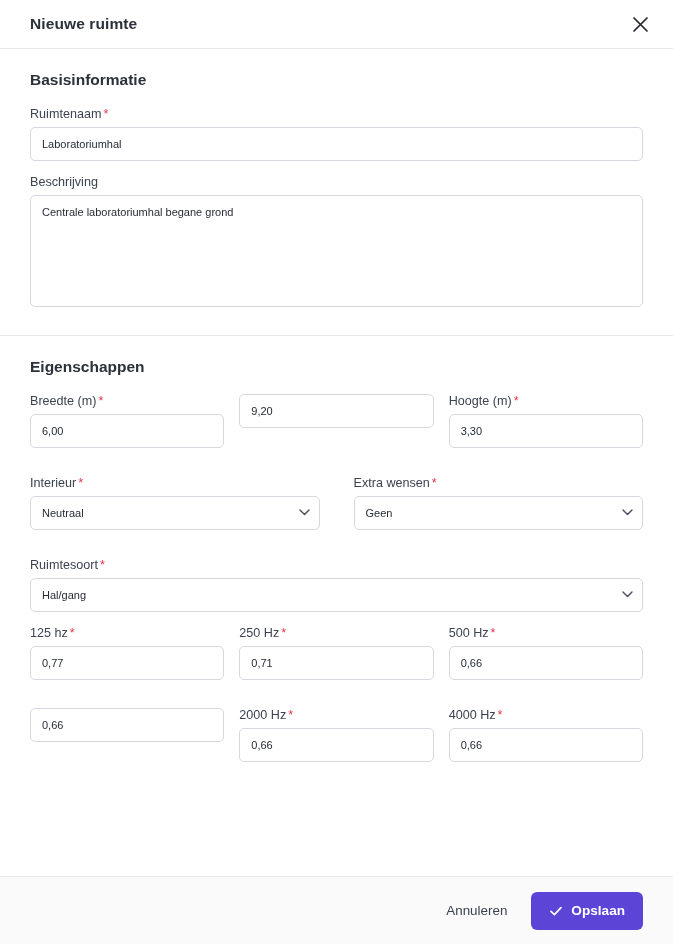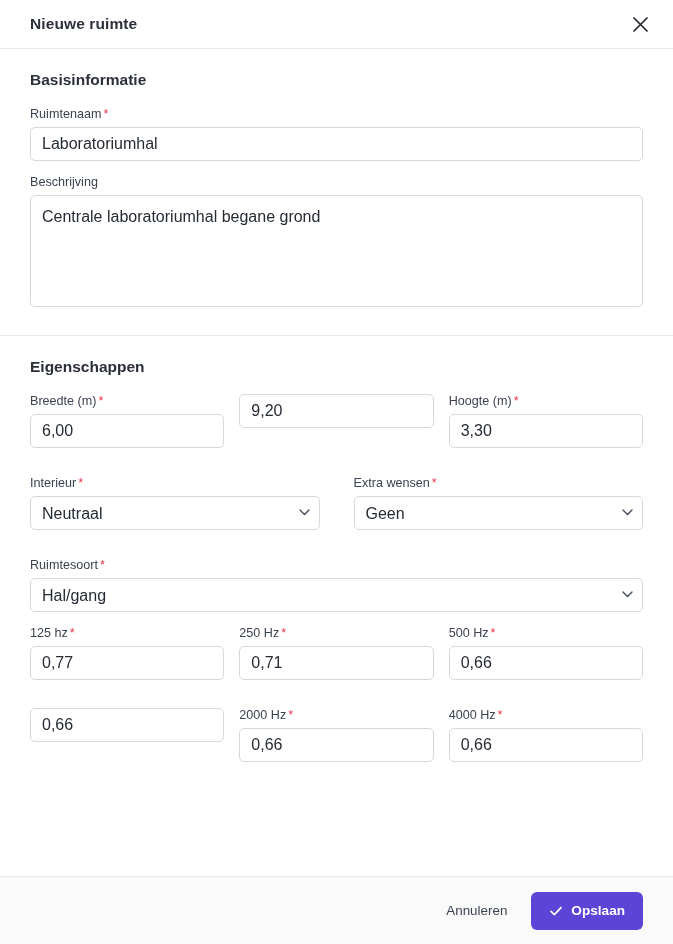--- a/index.html
+++ b/index.html
@@ -89,21 +89,21 @@
     color: #e8384f;
     margin-left: 2px;
     font-size: 12.6px;
   }
   .input {
     width: 100%;
     height: 34px;
     border: 1px solid #d5d8de;
     border-radius: 5px;
     padding: 0 11px;
-    font-size: 16px;
+    font-size: 11px;
     font-family: "Liberation Sans", sans-serif;
     color: #262b35;
     background: #ffffff;
     outline: none;
   }
   .input::placeholder { color: #9aa0ab; }
   textarea.input {
     height: 112px;
     padding: 9px 11px;
     resize: none;

